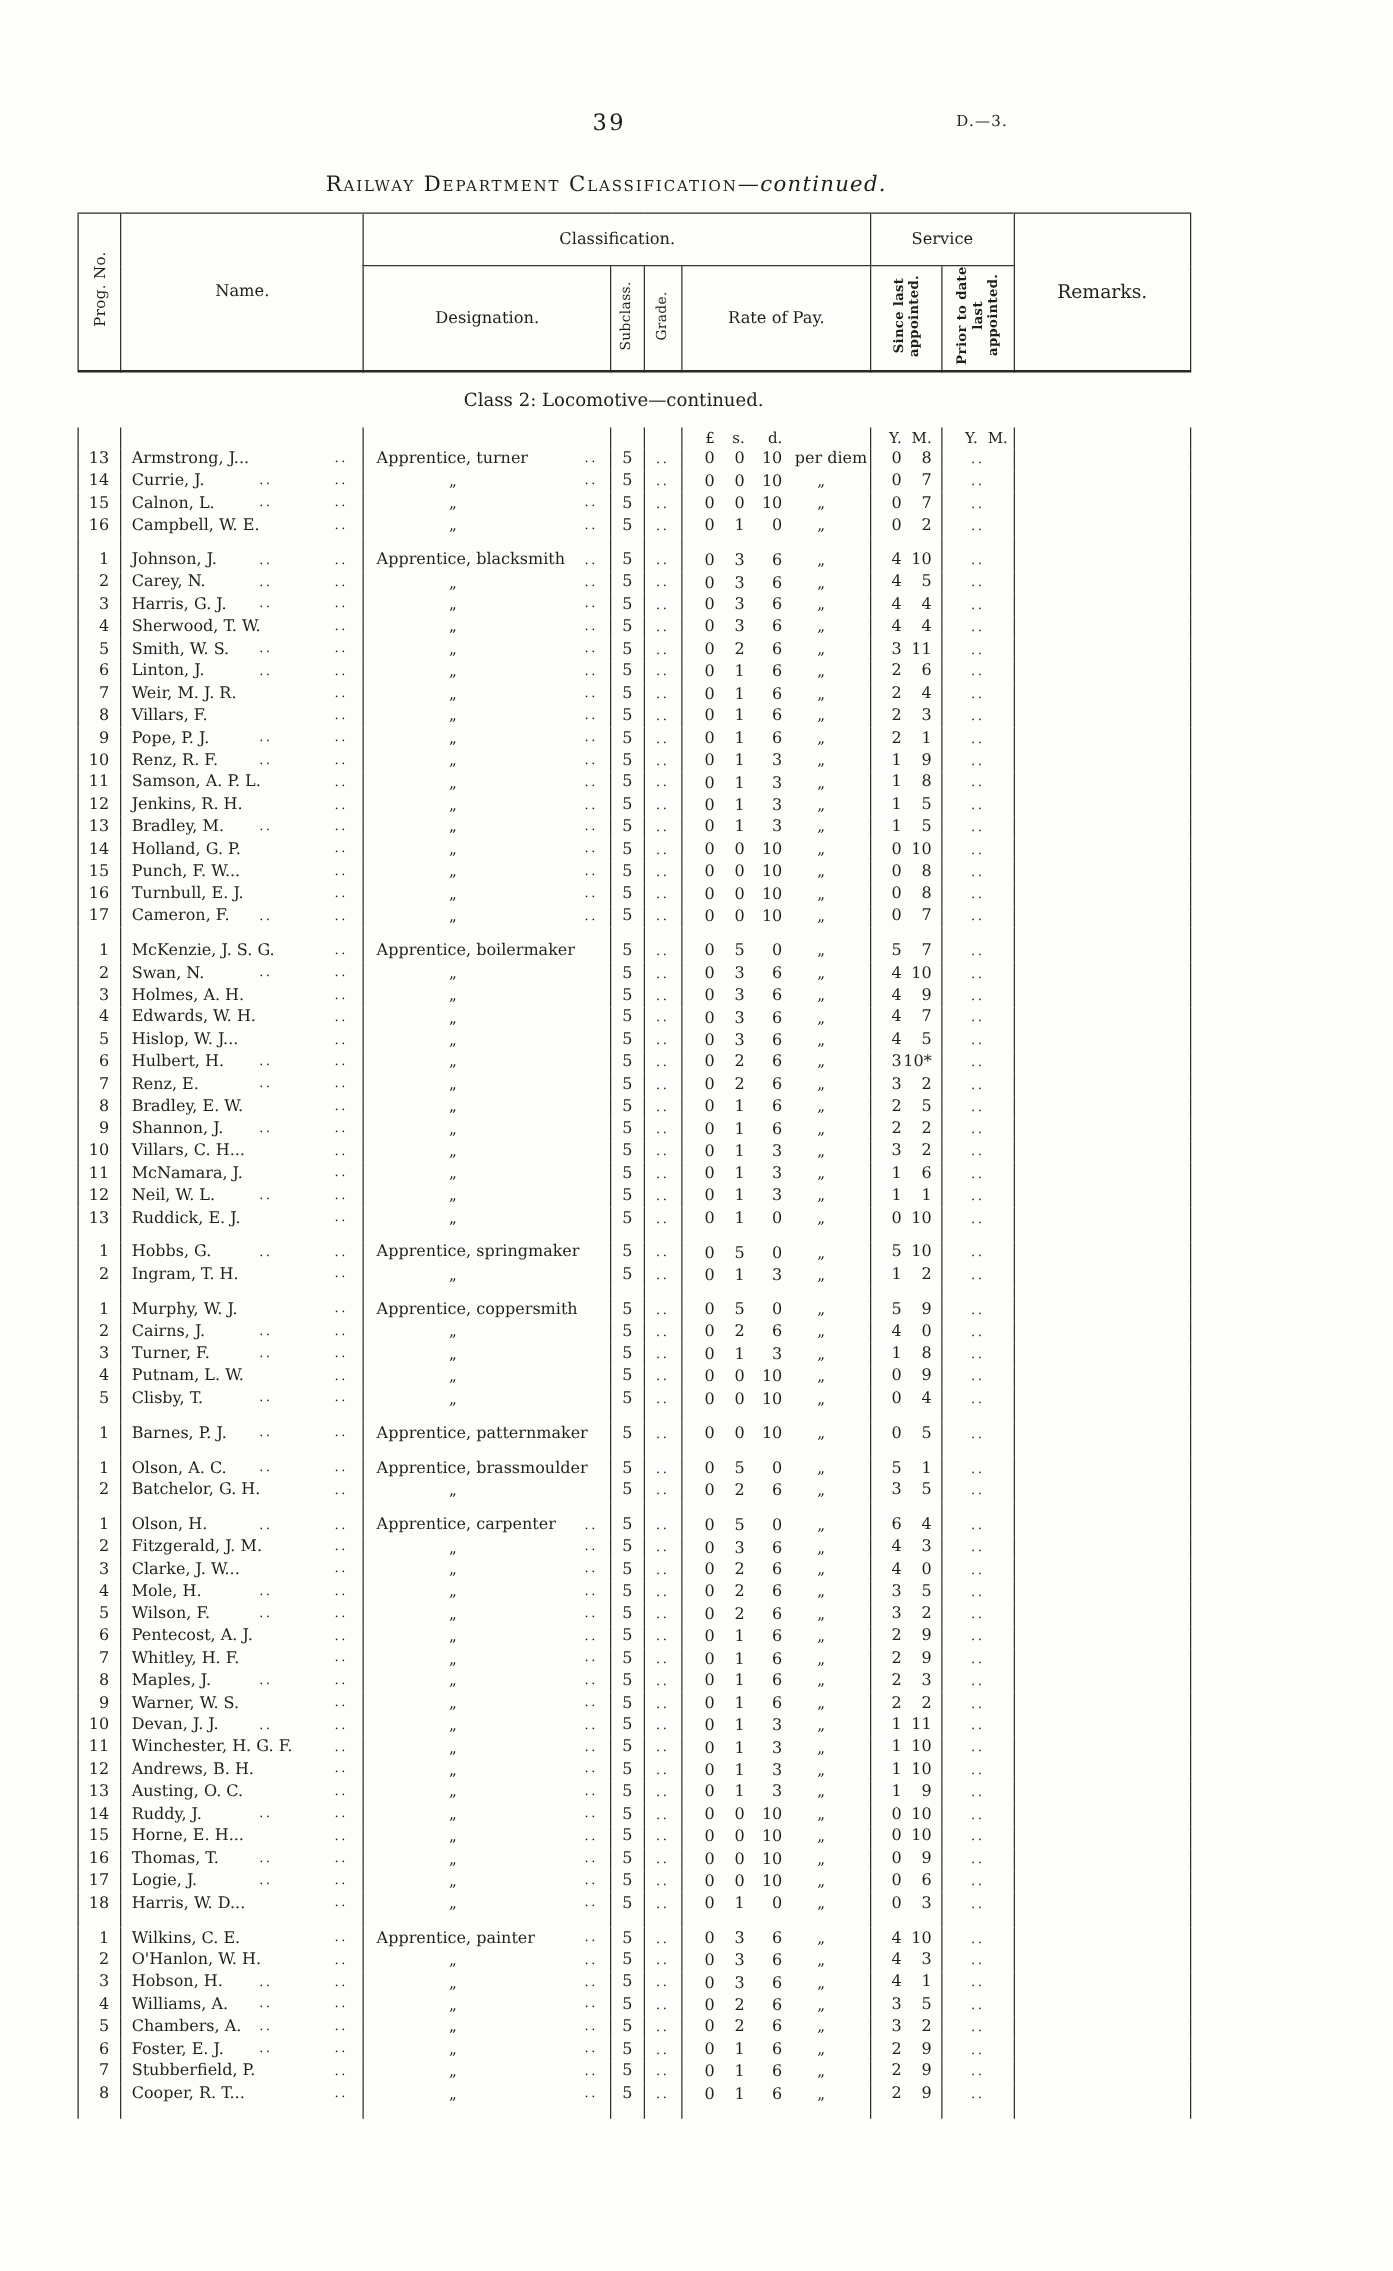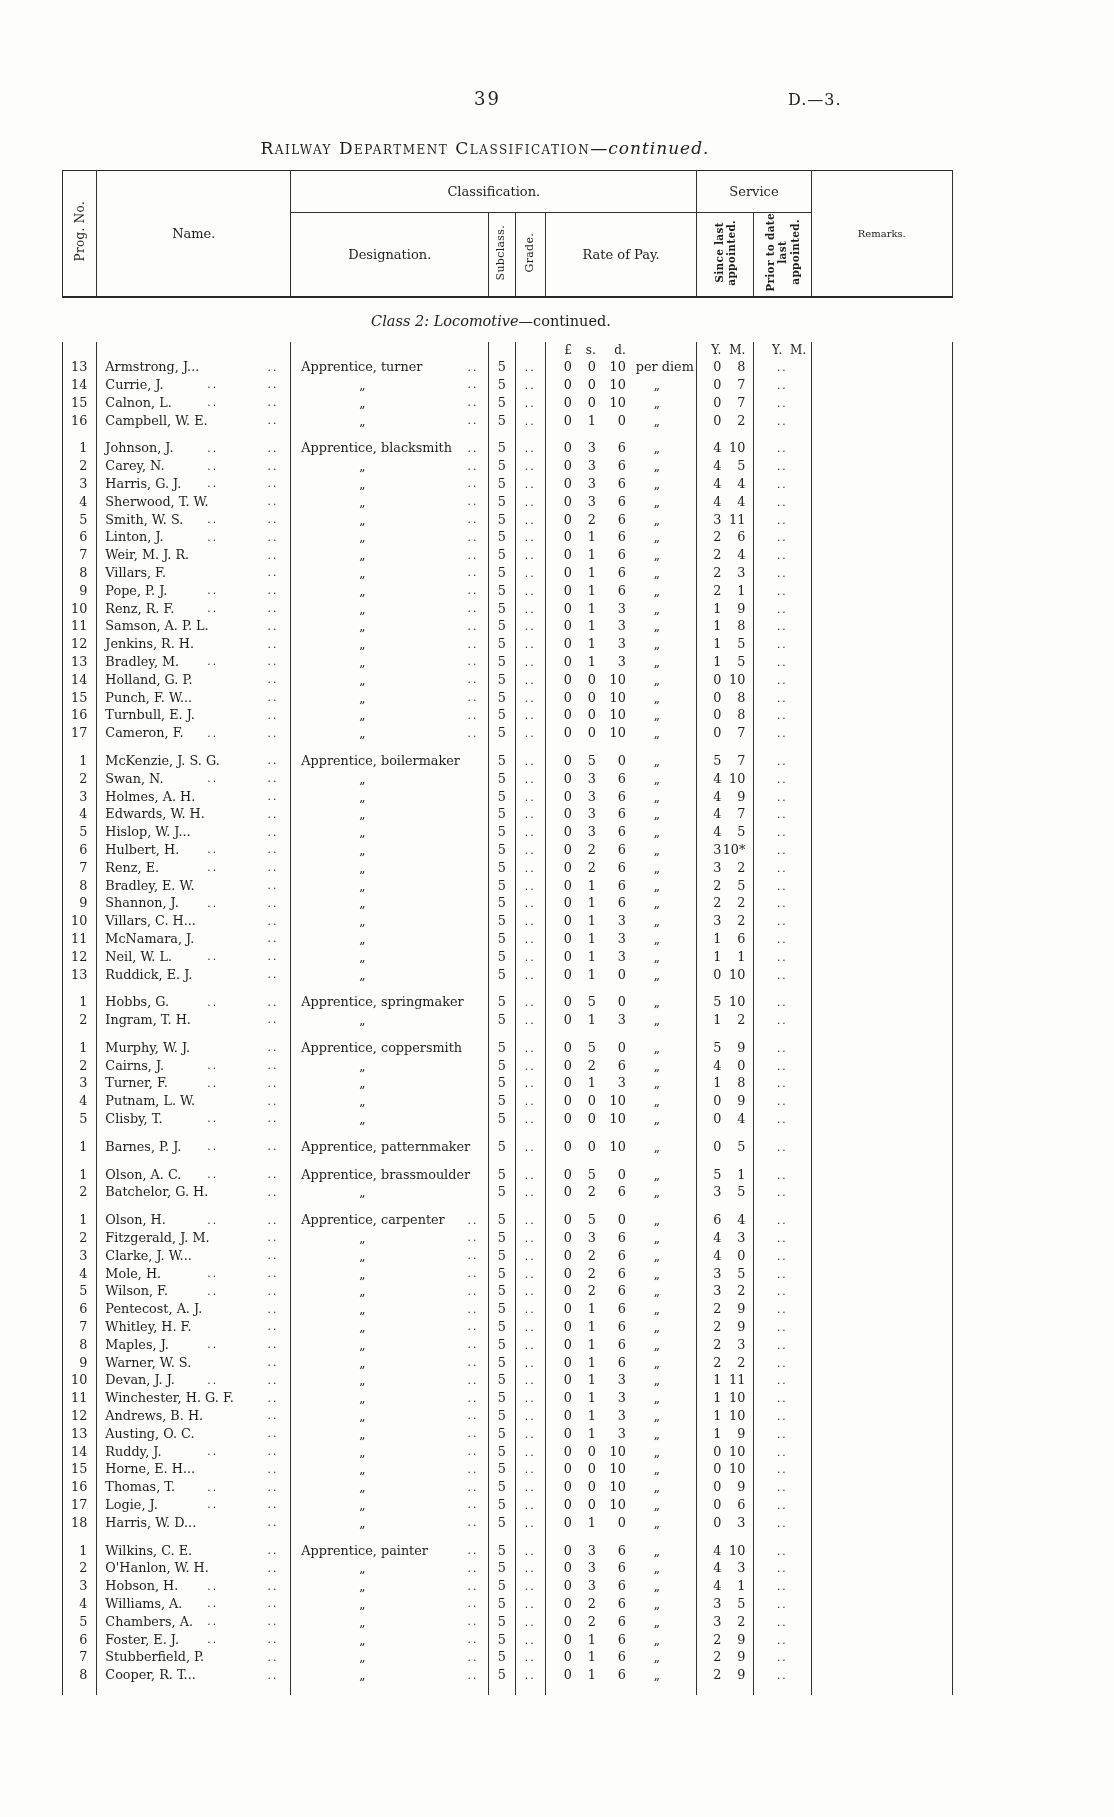--- a/index.html
+++ b/index.html
@@ -3,52 +3,52 @@
 <meta charset="utf-8">
 <style>
   html,body{margin:0;padding:0;}
   body{width:1114px;height:1817px;background:#fdfdfc;color:#201e1b;
        font-family:"DejaVu Serif","Liberation Serif",serif;}
   .page{position:relative;width:1114px;height:1752px;overflow:hidden;background:#fdfdfc;}
 
   
   .pagenum{position:absolute;top:88px;left:0;width:975px;text-align:center;
            font-size:18px;letter-spacing:2px;}
-  .docref{position:absolute;top:90px;left:788px;font-size:16px;letter-spacing:1px;}
+  .docref{position:absolute;top:90px;left:765px;font-size:12px;letter-spacing:1px;}
   .doctitle{position:absolute;top:138px;left:30px;width:910px;text-align:center;
             font-size:17px;letter-spacing:1px;white-space:nowrap;}
   .doctitle .sc{font-variant:small-caps;letter-spacing:1.5px;}
   .doctitle .cont{font-style:italic;}
 
   .sheet{position:absolute;top:170px;left:62px;width:893px;}
 
   table{border-collapse:collapse;table-layout:fixed;width:891px;}
   col.co1{width:34px}col.co2{width:192px}col.co3{width:196px}col.co4{width:26px}
   col.co5{width:30px}col.co6{width:150px}col.co7{width:56px}col.co8{width:57px}col.co9{width:140px}
 
   
   .tblhead{border-top:1.6px solid #2b2823;border-bottom:2.6px solid #2b2823;}
   .tblhead th{padding:0;font-weight:normal;border-left:1px solid #35312b;vertical-align:middle;}
   .tblhead tr th:first-child{border-left:1.4px solid #2b2823;}
   .tblhead .th-rem{border-right:1.2px solid #35312b;}
   tr.h1{height:42px;}
   tr.h2{height:72px;}
   .th-class,.th-serv{border-bottom:1px solid #35312b;font-size:13px;}
   .th-name{text-align:center;font-size:13px;font-weight:bold;}
-  .th-rem{text-align:center;font-size:10px;font-weight:bold;}
+  .th-rem{text-align:center;font-size:15px;font-weight:bold;}
   .th-desig,.th-rate{text-align:center;font-size:13px;}
   th.v{text-align:center;}
   .vlab{display:inline-block;writing-mode:vertical-rl;transform:rotate(180deg);
         white-space:pre-line;font-size:11px;line-height:1.18;letter-spacing:0.3px;}
   .vlab.vb{font-weight:bold;font-size:10.5px;}
   .th-prog .vlab{font-size:12px;}
 
   
   .classline{height:44px;line-height:46px;text-align:center;font-size:14.5px;padding-right:35px;}
-  .classline .it{font-style:italic;}
+  .classline .it{}
 
   
   .tblbody td{padding:0;border-left:1px solid #35312b;vertical-align:middle;
               font-size:12.8px;line-height:1;}
   .tblbody tr td:first-child{border-left:1.4px solid #2b2823;}
   .tblbody td.c-rem{border-right:1.2px solid #35312b;}
   tr.r{height:17.8px;}
   tr.subhead{height:17px;}
   tr.subhead td{font-size:12px;margin-top:36px;}
   tr.gap{height:10px;}

